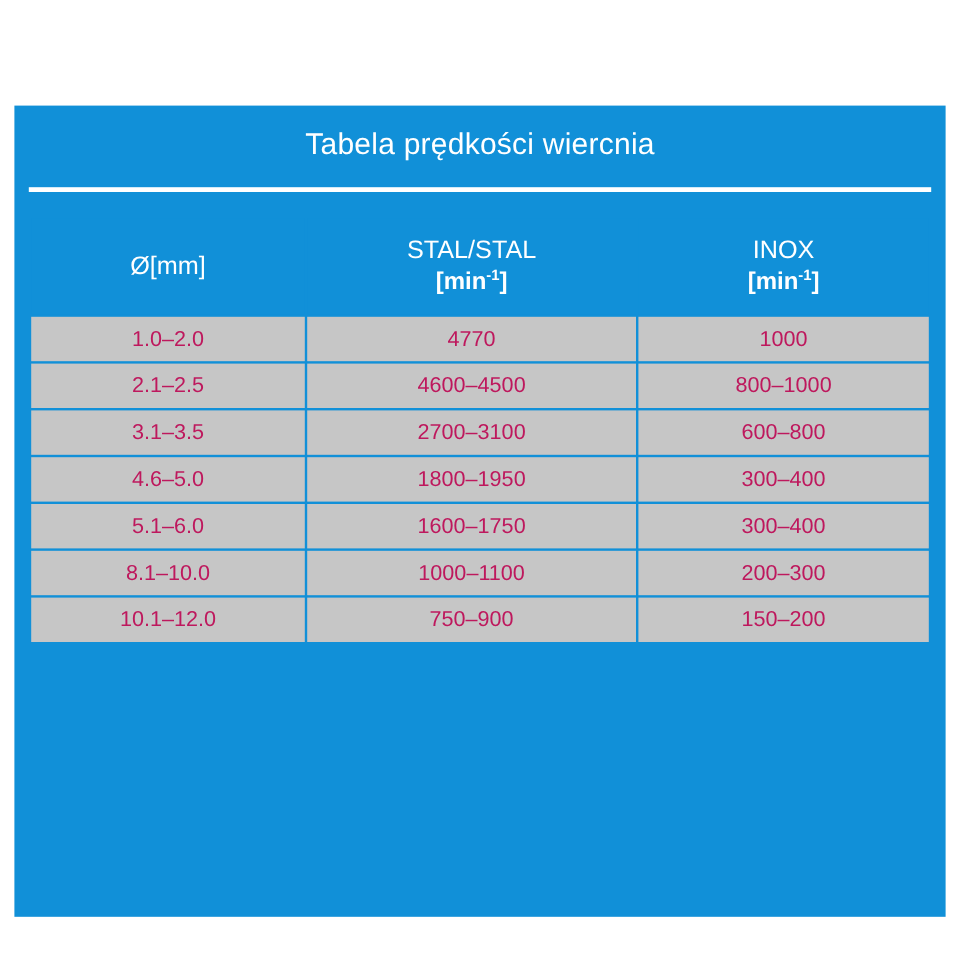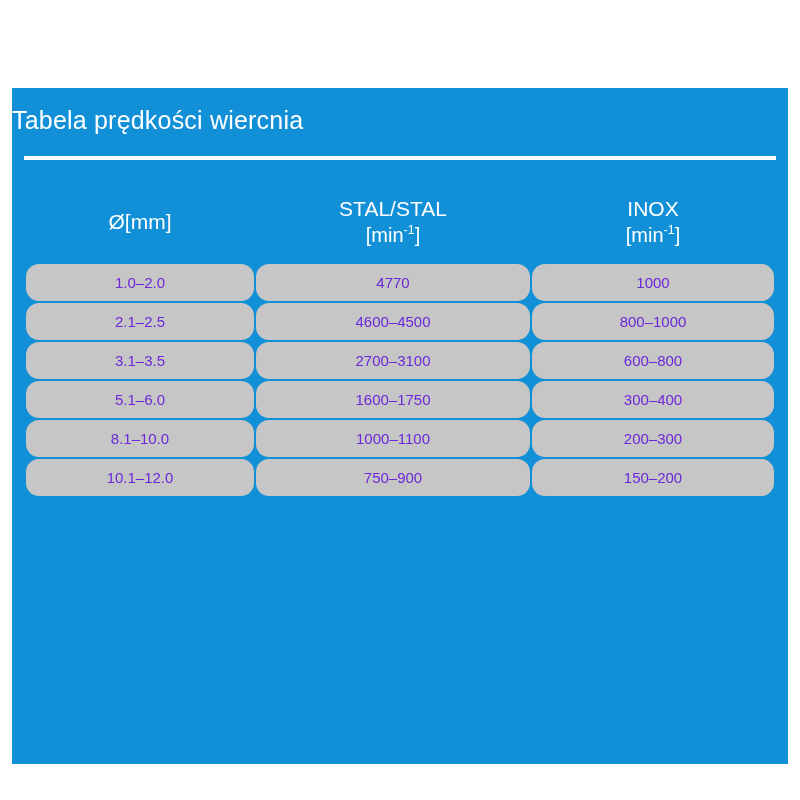--- a/index.html
+++ b/index.html
@@ -30,21 +30,21 @@
     background: #1190d8;
     box-sizing: border-box;
   }
   .table-title {
     position: absolute;
     left: 0;
     top: 0;
     width: 100%;
     height: 64px;
     line-height: 64px;
-    text-align: left;
+    text-align: center;
     color: #ffffff;
     font-size: 25px;
     letter-spacing: 0.2px;
   }
   .title-rule {
     position: absolute;
     left: 12px;
     top: 68px;
     width: 752px;
     height: 4px;
@@ -70,27 +70,27 @@
   table.speeds thead th {
     background: #1190d8;
     color: #ffffff;
     font-size: 21px;
     height: 80px;
     line-height: 1.28;
   }
   table.speeds thead th .unit {
     display: block;
     font-size: 20px;
+    font-weight: bold;
   }
   table.speeds tbody td {
     background: #c6c6c6;
-    color: #6d28d9;
-    font-size: 15px;
+    color: #be185d;
+    font-size: 18px;
     height: 37px;
-    border-radius: 13px;
   }
   .col-dia { width: 228px; }
   .col-steel { width: 274px; }
   .col-inox { width: 242px; }
   sup {
     font-size: 0.62em;
     vertical-align: super;
     line-height: 0;
   }
 </style>
@@ -134,20 +134,25 @@
             <td>2.1–2.5</td>
             <td>4600–4500</td>
             <td>800–1000</td>
           </tr>
           <tr>
             <td>3.1–3.5</td>
             <td>2700–3100</td>
             <td>600–800</td>
           </tr>
           <tr>
+            <td>4.6–5.0</td>
+            <td>1800–1950</td>
+            <td>300–400</td>
+          </tr>
+          <tr>
             <td>5.1–6.0</td>
             <td>1600–1750</td>
             <td>300–400</td>
           </tr>
           <tr>
             <td>8.1–10.0</td>
             <td>1000–1100</td>
             <td>200–300</td>
           </tr>
           <tr>

